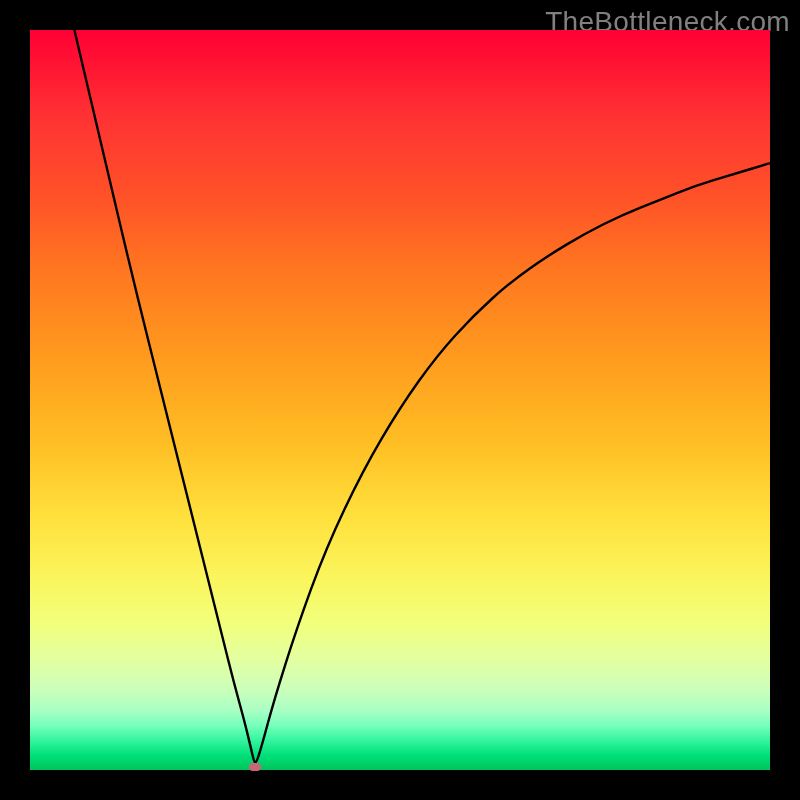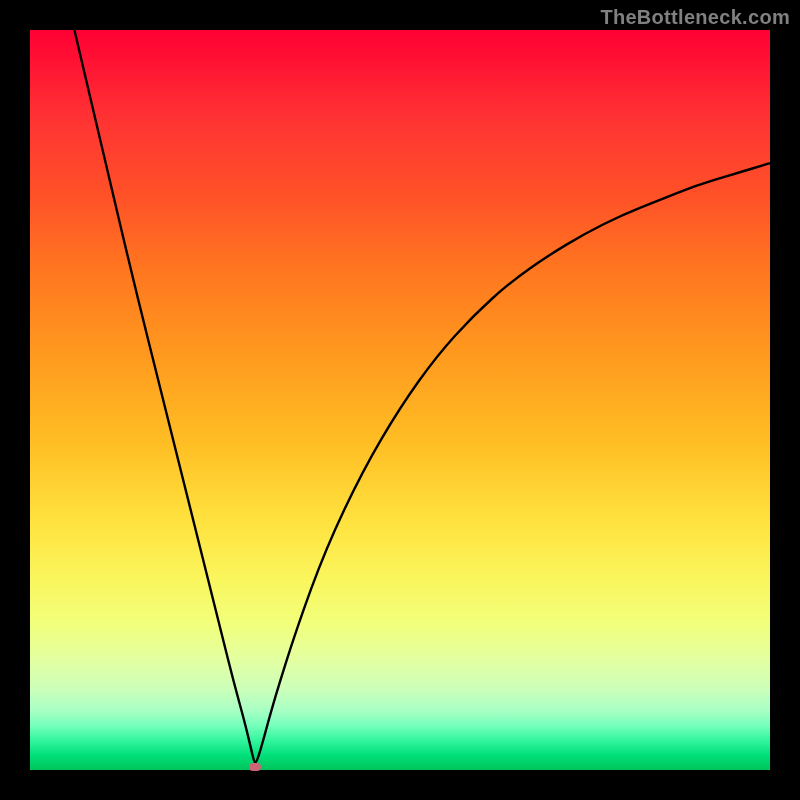--- a/index.html
+++ b/index.html
@@ -43,22 +43,22 @@
       #33f59d 96%,
       #00e07a 98%,
       #00c45a 100%
     );
   }
   .watermark {
     position: absolute;
     top: 6px;
     right: 10px;
     color: #808080;
-    font-size: 20px;
-    font-weight: 700;
+    font-size: 28px;
+    font-weight: 400;
     letter-spacing: 0.3px;
     user-select: none;
   }
   svg.curve {
     position: absolute;
     left: 0;
     top: 0;
     width: 740px;
     height: 740px;
     overflow: visible;

